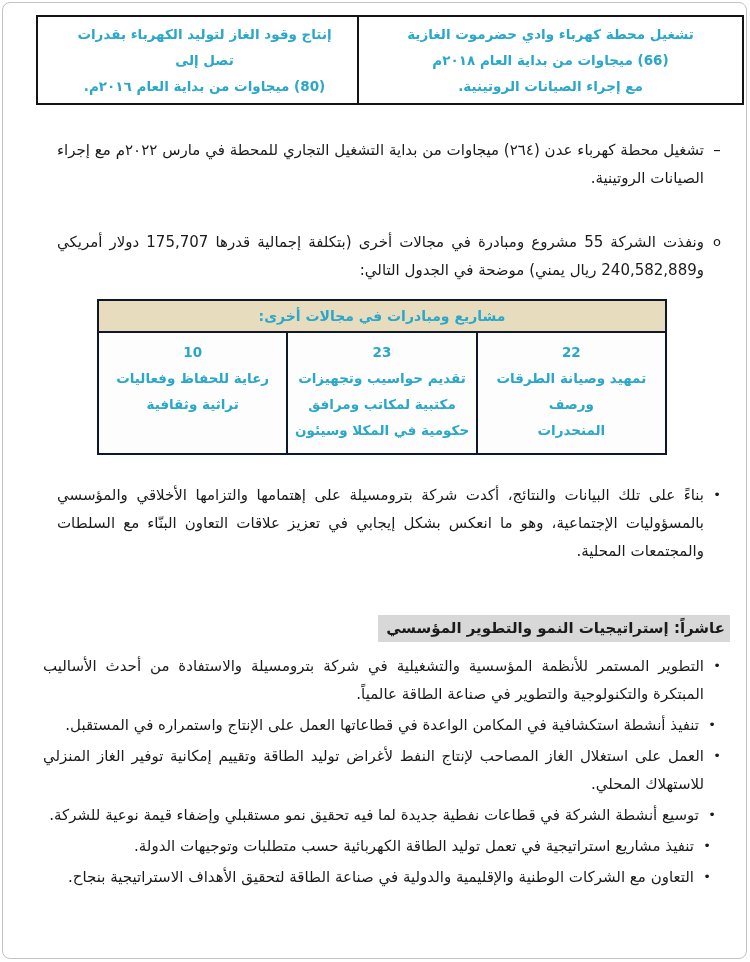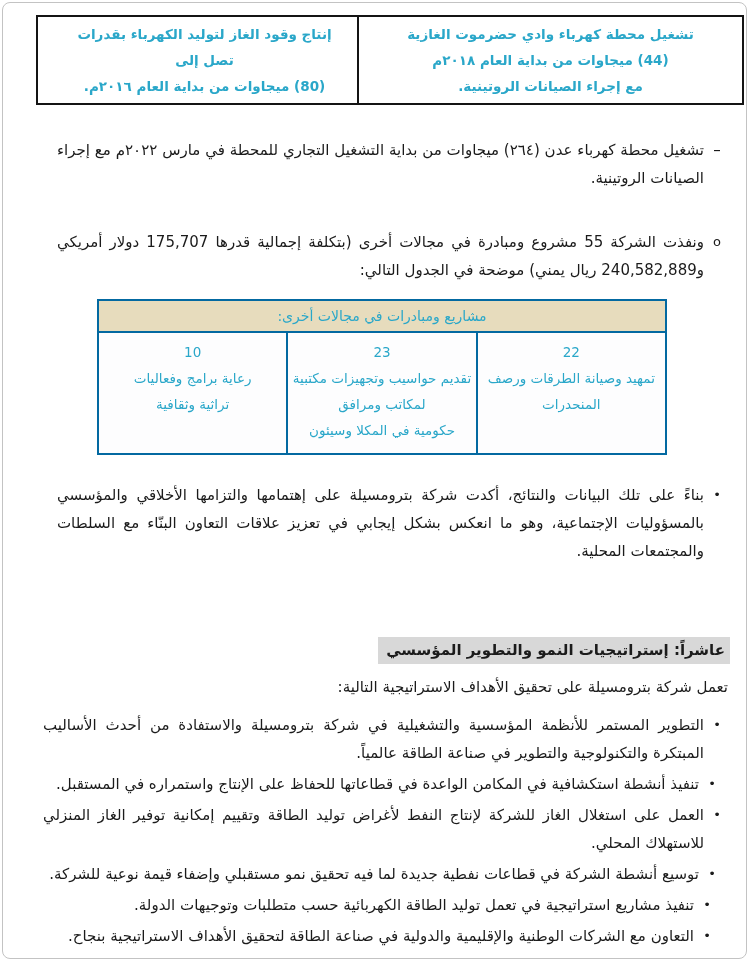--- a/index.html
+++ b/index.html
@@ -66,23 +66,23 @@
   .summary-item{margin:26px 2px 0 36px;}
 
   
   .projects-table{
     width:570px;
     margin:15px 65px 0 auto;
     table-layout:fixed;
   }
   .projects-table th,
   .projects-table td{
-    border:2px solid #0369a1;
+    border:2px solid #0f172a;
     color:var(--teal);
-    font-weight:normal;
+    font-weight:bold;
     text-align:center;
   }
   .projects-table th{
     background:var(--header-bg);
     font-size:14px;
     padding:4px 6px;
     line-height:22px;
   }
   .projects-table td{
     font-size:13.5px;
@@ -99,21 +99,20 @@
 
   
   .heading-line{margin:50px 2px 0 0;text-align:right;}
   .heading-line .highlight{
     display:inline-block;
     background:var(--highlight);
     font-weight:bold;
     font-size:15px;
     line-height:24px;
     padding:1px 5px 2px 8px;
-    margin-top:22px;
   }
   .intro{
     margin:9px 4px 0 36px;
     font-size:15px;
     line-height:28px;
     text-align:right;
   }
 
   .strategy-list{margin:10px 2px 0 22px;}
   .strategy-list .li{margin-bottom:3px;}
@@ -122,21 +121,21 @@
 </style>
 </head>
 <body>
 
 <div class="page">
 
   <table class="top-table">
     <tbody>
         <tr>
       <td class="col-right">تشغيل محطة كهرباء وادي حضرموت الغازية
-(44) ميجاوات من بداية العام ٢٠١٨م
+(66) ميجاوات من بداية العام ٢٠١٨م
 مع إجراء الصيانات الروتينية.</td>
       <td class="col-left">إنتاج وقود الغاز لتوليد الكهرباء بقدرات تصل إلى
 (80) ميجاوات من بداية العام ٢٠١٦م.</td>
     </tr>
   </tbody>
     </table>
 
   <div class="li dash-item">
     <span class="marker">–</span>
     <div class="txt">تشغيل محطة كهرباء عدن (٢٦٤) ميجاوات من بداية التشغيل التجاري للمحطة في مارس ٢٠٢٢م مع إجراء الصيانات الروتينية.</div>
@@ -158,49 +157,48 @@
         <span class="lbl">تمهيد وصيانة الطرقات ورصف
 المنحدرات</span>
       </td>
       <td class="c23">
         <span class="cnt">23</span>
         <span class="lbl">تقديم حواسيب وتجهيزات مكتبية لمكاتب ومرافق
 حكومية في المكلا وسيئون</span>
       </td>
       <td class="c10">
         <span class="cnt">10</span>
-        <span class="lbl">رعاية برامج وفعاليات
+        <span class="lbl">رعاية للحفاظ وفعاليات
 تراثية وثقافية</span>
       </td>
     </tr>
   </tbody>
     </table>
 
   <div class="li disc-item summary-item">
     <span class="marker">•</span>
     <div class="txt">بناءً على تلك البيانات والنتائج، أكدت شركة بترومسيلة على إهتمامها والتزامها الأخلاقي والمؤسسي بالمسؤوليات الإجتماعية، وهو ما انعكس بشكل إيجابي في تعزيز علاقات التعاون البنّاء مع السلطات والمجتمعات المحلية.</div>
   </div>
 
   <div class="heading-line">
     <span class="highlight">عاشراً: إستراتيجيات النمو والتطوير المؤسسي</span>
   </div>
-  <div class="intro">تعمل شركة بترومسيلة على تحقيق الأهداف الاستراتيجية التالية:</div>
 
   <div class="strategy-list">
     <div class="li disc-item">
       <span class="marker">•</span>
       <div class="txt">التطوير المستمر للأنظمة المؤسسية والتشغيلية في شركة بترومسيلة والاستفادة من أحدث الأساليب المبتكرة والتكنولوجية والتطوير في صناعة الطاقة عالمياً.</div>
     </div>
     <div class="li disc-item indent-1">
       <span class="marker">•</span>
-      <div class="txt">تنفيذ أنشطة استكشافية في المكامن الواعدة في قطاعاتها للحفاظ على الإنتاج واستمراره في المستقبل.</div>
+      <div class="txt">تنفيذ أنشطة استكشافية في المكامن الواعدة في قطاعاتها العمل على الإنتاج واستمراره في المستقبل.</div>
     </div>
     <div class="li disc-item">
       <span class="marker">•</span>
-      <div class="txt">العمل على استغلال الغاز للشركة لإنتاج النفط لأغراض توليد الطاقة وتقييم إمكانية توفير الغاز المنزلي للاستهلاك المحلي.</div>
+      <div class="txt">العمل على استغلال الغاز المصاحب لإنتاج النفط لأغراض توليد الطاقة وتقييم إمكانية توفير الغاز المنزلي للاستهلاك المحلي.</div>
     </div>
     <div class="li disc-item indent-1">
       <span class="marker">•</span>
       <div class="txt">توسيع أنشطة الشركة في قطاعات نفطية جديدة لما فيه تحقيق نمو مستقبلي وإضفاء قيمة نوعية للشركة.</div>
     </div>
     <div class="li disc-item indent-2">
       <span class="marker">•</span>
       <div class="txt">تنفيذ مشاريع استراتيجية في تعمل توليد الطاقة الكهربائية حسب متطلبات وتوجيهات الدولة.</div>
     </div>
     <div class="li disc-item indent-2">

